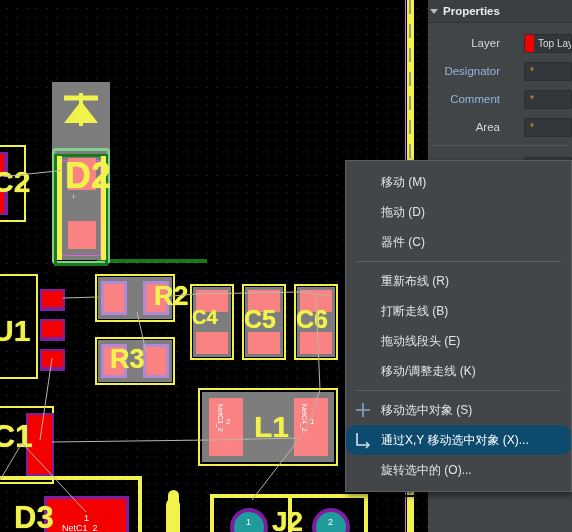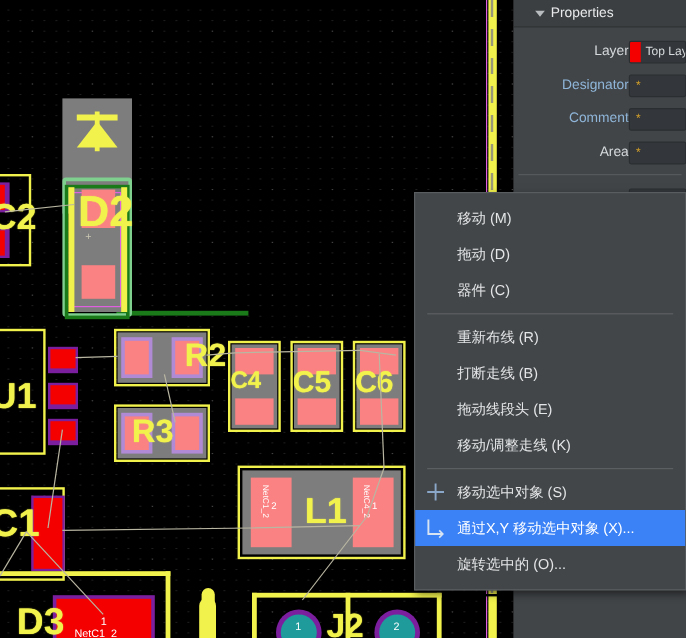--- a/index.html
+++ b/index.html
@@ -42,32 +42,32 @@
   .thpad{position:absolute;border-radius:50%;background:#7b1f9e;}
   .thpad i{position:absolute;left:4px;top:4px;right:4px;bottom:4px;border-radius:50%;background:#1f9b9b;display:block;}
 
   
   #props{
     position:absolute;right:0;top:0;width:144px;height:532px;
     background:#3c3f41;color:#cfd2d4;font-size:11px;
   }
   #props .hdr{
     height:22px;background:#3c3f41;display:flex;align-items:center;
-    padding-left:18px;color:#e8eaec;font-weight:normal;font-size:11.5px;
+    padding-left:2px;color:#e8eaec;font-weight:bold;font-size:11.5px;
     border-bottom:1px solid #2f3133;
     text-align:right;
   }
   #props .hdr .tri{
     width:0;height:0;border-left:4px solid transparent;border-right:4px solid transparent;
     border-top:5px solid #b9bcbe;margin-right:5px;
   }
   #props .pbody{background:#424548;height:510px;padding-top:8px;box-sizing:border-box;}
   .row{display:flex;align-items:center;height:24px;margin-bottom:4px;}
   .row .lbl{
-    flex:0 0 96px;text-align:right;padding-right:0;color:#8fb6d9;font-size:11.5px;
+    flex:0 0 96px;text-align:right;padding-right:24px;color:#8fb6d9;font-size:11.5px;
     box-sizing:border-box;overflow:hidden;white-space:nowrap;
   }
   .row .lbl.plain{color:#d6d9db;}
   .fld{
     flex:1;height:19px;background:#33363a;border:1px solid #2b2e31;border-radius:2px;
     display:flex;align-items:center;padding-left:5px;box-sizing:border-box;
     color:#d6a22a;font-size:10px;overflow:hidden;white-space:nowrap;
   }
   .fld.layer{padding-left:0;color:#d9dcde;}
   .swatch{width:9px;height:17px;background:#f40000;flex:0 0 9px;}
@@ -85,21 +85,21 @@
     padding:6px 0 6px 0;box-sizing:border-box;
     font-size:12px;color:#e3e5e7;
   }
   .mi{
     height:30px;display:flex;align-items:center;padding-left:35px;
     white-space:nowrap;box-sizing:border-box;
   }
   .mi .ico{
     position:absolute;left:8px;width:18px;height:18px;color:#8aa6c8;
   }
-  .mi.sel{background:#3b82f6;color:#ffffff;}
+  .mi.sel{background:#0c4a6e;color:#ffffff;border-radius:10px;}
   .msep{height:1px;background:#5c5f61;margin:4px 10px;}
 </style>
 </head>
 <body>
 
 <div id="canvas">
 
   <div class="magline" style="left:405px;top:0;width:1px;height:495px;"></div>
   <div class="boardedge" style="left:407px;top:0;width:7px;height:495px;"></div>
   <div style="position:absolute;left:409px;top:0;width:2px;height:495px;background:repeating-linear-gradient(#9a9a7a 0 14px, transparent 14px 24px);"></div>

